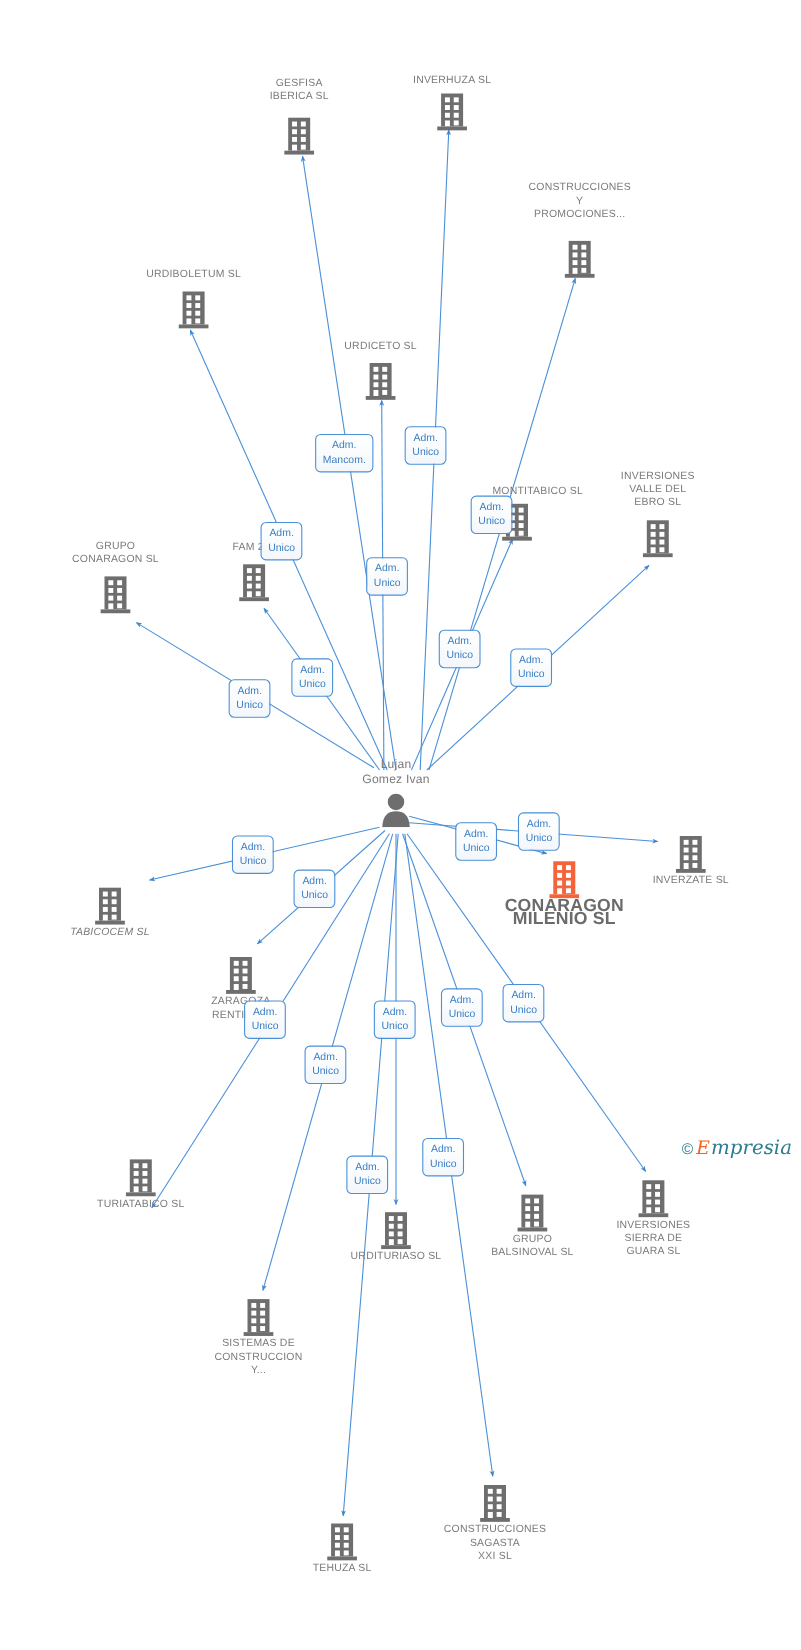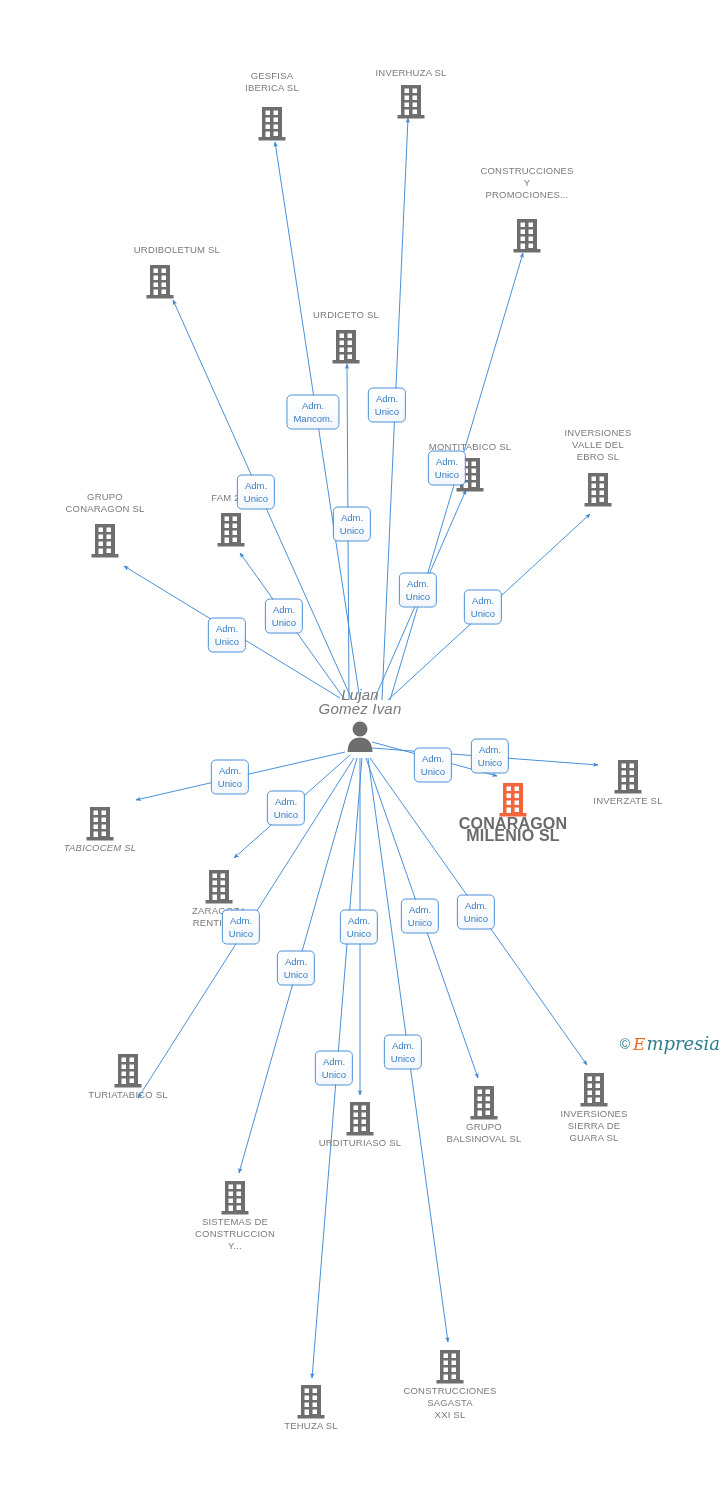--- a/index.html
+++ b/index.html
@@ -180,21 +180,21 @@
             <rect x="8.5" y="11.5" width="4.5" height="4.5" fill="#fff"></rect>
             <rect x="16.5" y="11.5" width="4.5" height="4.5" fill="#fff"></rect>
             <rect x="8.5" y="18.5" width="4.5" height="4.5" fill="#fff"></rect>
             <rect x="16.5" y="18.5" width="4.5" height="4.5" fill="#fff"></rect>
             <rect x="16.5" y="25.5" width="4.5" height="4.5" fill="#fff"></rect>
             <rect x="8.5" y="25.5" width="4.5" height="5.5" fill="#fff"></rect>
             <rect x="1.5" y="31" width="27" height="3.5" fill="#6e6e6e"></rect>
           </svg>
         </div>
       </div>
-      <div class="node" style="left: 160px; top: 244px; text-align: right;">
+      <div class="node" style="left: 176px; top: 244px;">
         <div style="height: 20px;">
           <div class="node-label">URDIBOLETUM SL</div>
         </div>
         <div>
           <svg class="node-icon" width="30" height="36" viewBox="0 0 30 36" xmlns="http://www.w3.org/2000/svg">
             <rect x="5" y="1" width="20" height="30" fill="#6e6e6e"></rect>
             <rect x="8.5" y="4.5" width="4.5" height="4.5" fill="#fff"></rect>
             <rect x="16.5" y="4.5" width="4.5" height="4.5" fill="#fff"></rect>
             <rect x="8.5" y="11.5" width="4.5" height="4.5" fill="#fff"></rect>
             <rect x="16.5" y="11.5" width="4.5" height="4.5" fill="#fff"></rect>
@@ -218,21 +218,21 @@
             <rect x="8.5" y="11.5" width="4.5" height="4.5" fill="#fff"></rect>
             <rect x="16.5" y="11.5" width="4.5" height="4.5" fill="#fff"></rect>
             <rect x="8.5" y="18.5" width="4.5" height="4.5" fill="#fff"></rect>
             <rect x="16.5" y="18.5" width="4.5" height="4.5" fill="#fff"></rect>
             <rect x="16.5" y="25.5" width="4.5" height="4.5" fill="#fff"></rect>
             <rect x="8.5" y="25.5" width="4.5" height="5.5" fill="#fff"></rect>
             <rect x="1.5" y="31" width="27" height="3.5" fill="#6e6e6e"></rect>
           </svg>
         </div>
       </div>
-      <div class="node" style="left: 470px; top: 441px;">
+      <div class="node" style="left: 470px; top: 441px; text-align: right;">
         <div style="height: 16px;">
           <div class="node-label">MONTITABICO SL</div>
         </div>
         <div>
           <svg class="node-icon" width="30" height="36" viewBox="0 0 30 36" xmlns="http://www.w3.org/2000/svg">
             <rect x="5" y="1" width="20" height="30" fill="#6e6e6e"></rect>
             <rect x="8.5" y="4.5" width="4.5" height="4.5" fill="#fff"></rect>
             <rect x="16.5" y="4.5" width="4.5" height="4.5" fill="#fff"></rect>
             <rect x="8.5" y="11.5" width="4.5" height="4.5" fill="#fff"></rect>
             <rect x="16.5" y="11.5" width="4.5" height="4.5" fill="#fff"></rect>
@@ -494,21 +494,21 @@
             <rect x="16.5" y="25.5" width="4.5" height="4.5" fill="#fff"></rect>
             <rect x="8.5" y="25.5" width="4.5" height="5.5" fill="#fff"></rect>
             <rect x="1.5" y="31" width="27" height="3.5" fill="#6e6e6e"></rect>
           </svg>
         </div>
         <div class="node-label">CONSTRUCCIONES
 SAGASTA
 XXI SL</div>
       </div>
       <div class="node" style="left: 360px; top: 688px;">
-        <div class="node-label" style="font-size: 15px; line-height: 14px; font-style: italic;">Lujan
+        <div class="node-label" style="font-size: 11px; line-height: 14px;">Lujan
 Gomez Ivan</div>
         <div style="margin-top: 4px;">
           <svg class="node-icon" width="30" height="32" viewBox="0 0 30 32" xmlns="http://www.w3.org/2000/svg">
             <circle cx="15" cy="9" r="7.5" fill="#6e6e6e"></circle>
             <path d="M2.5 32 C3 21 8 17.5 15 17.5 C22 17.5 27 21 27.5 32 Z" fill="#6e6e6e"></path>
           </svg>
         </div>
       </div>
     </div>
   <div id="chip-layer">

